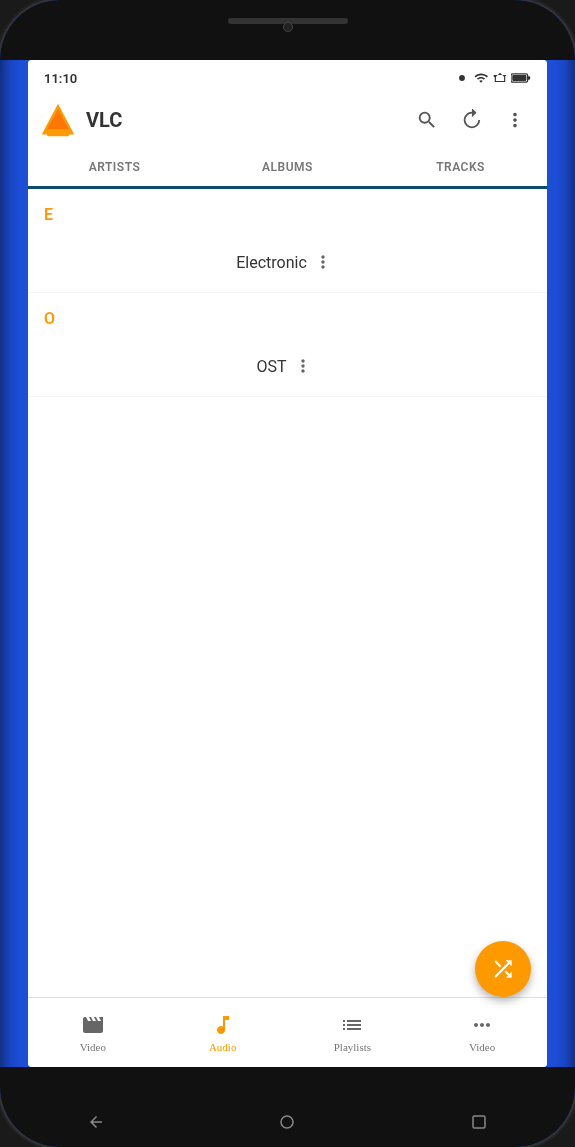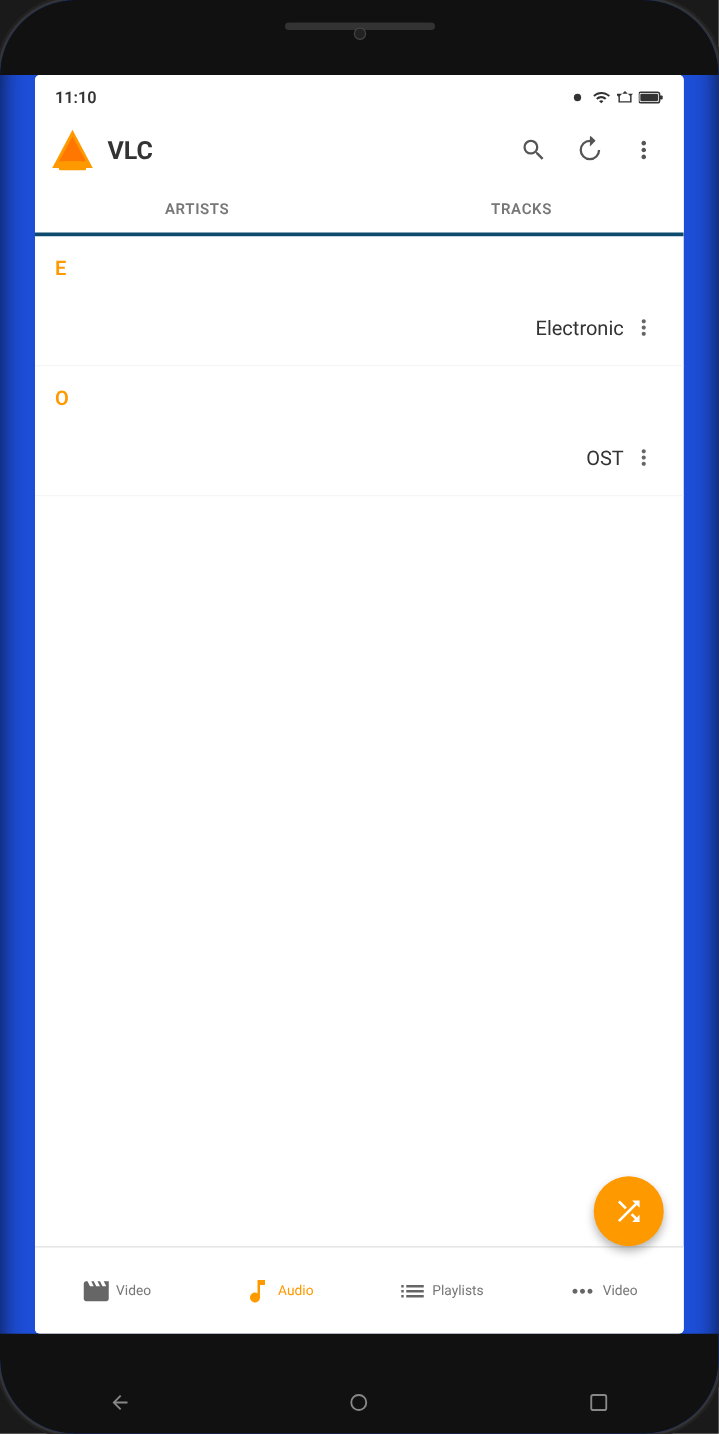--- a/index.html
+++ b/index.html
@@ -155,21 +155,21 @@
     .section-header {
       padding: 16px 16px 8px;
       font-size: 16px;
       font-weight: 600;
       color: #f90;
     }
 
     .genre-item {
       display: flex;
       align-items: center;
-      justify-content: flex-end;
+      justify-content: center;
       padding: 14px 16px;
       cursor: pointer;
       border-bottom: 1px solid #f5f5f5;
     }
 
     .genre-name {
       font-size: 16px;
       color: #333;
     }
 
@@ -208,25 +208,26 @@
       right: 0;
       height: 70px;
       background: #fff;
       display: flex;
       border-top: 1px solid #e0e0e0;
     }
 
     .nav-item {
       flex: 1;
       display: flex;
-      flex-direction: row;
+      flex-direction: column;
       align-items: center;
       justify-content: center;
       cursor: pointer;
       gap: 4px;
+      font-family: Liberation Serif, serif;
     }
 
     .nav-label {
       font-size: 11px;
       color: #777;
     }
 
     .nav-item.active .nav-label {
       color: #f90;
     }
@@ -357,20 +358,23 @@
             </svg>
           </div>
         </div>
       </div>
 
       <div class="tabs">
         <div class="tab">
           <span>ARTISTS</span>
         </div>
         <div class="tab">
+          <span>ALBUMS</span>
+        </div>
+        <div class="tab">
           <span>TRACKS</span>
         </div>
       </div>
 
       <div class="scrollable">
 
         <div class="section-header">E</div>
         <div class="genre-item">
           <span class="genre-name">Electronic</span>
           <div class="three-dot">

